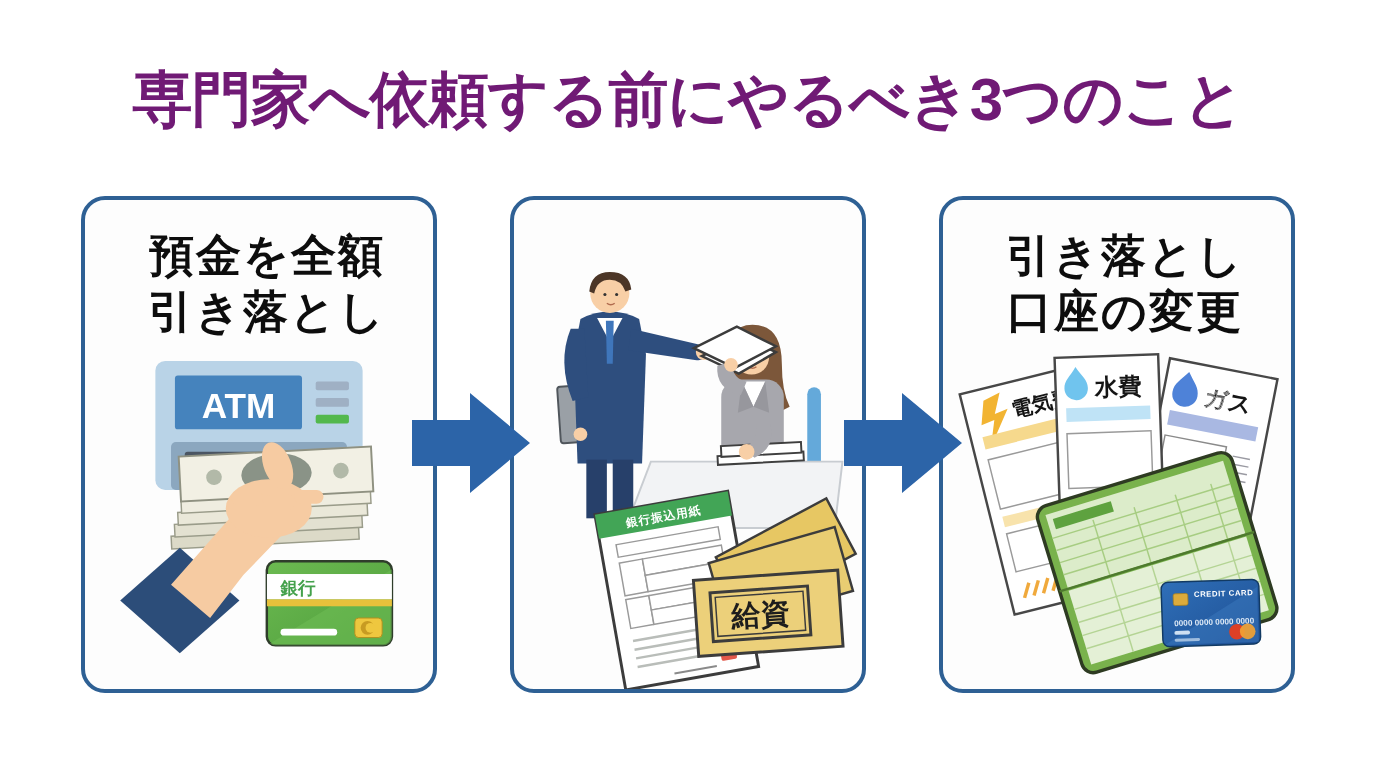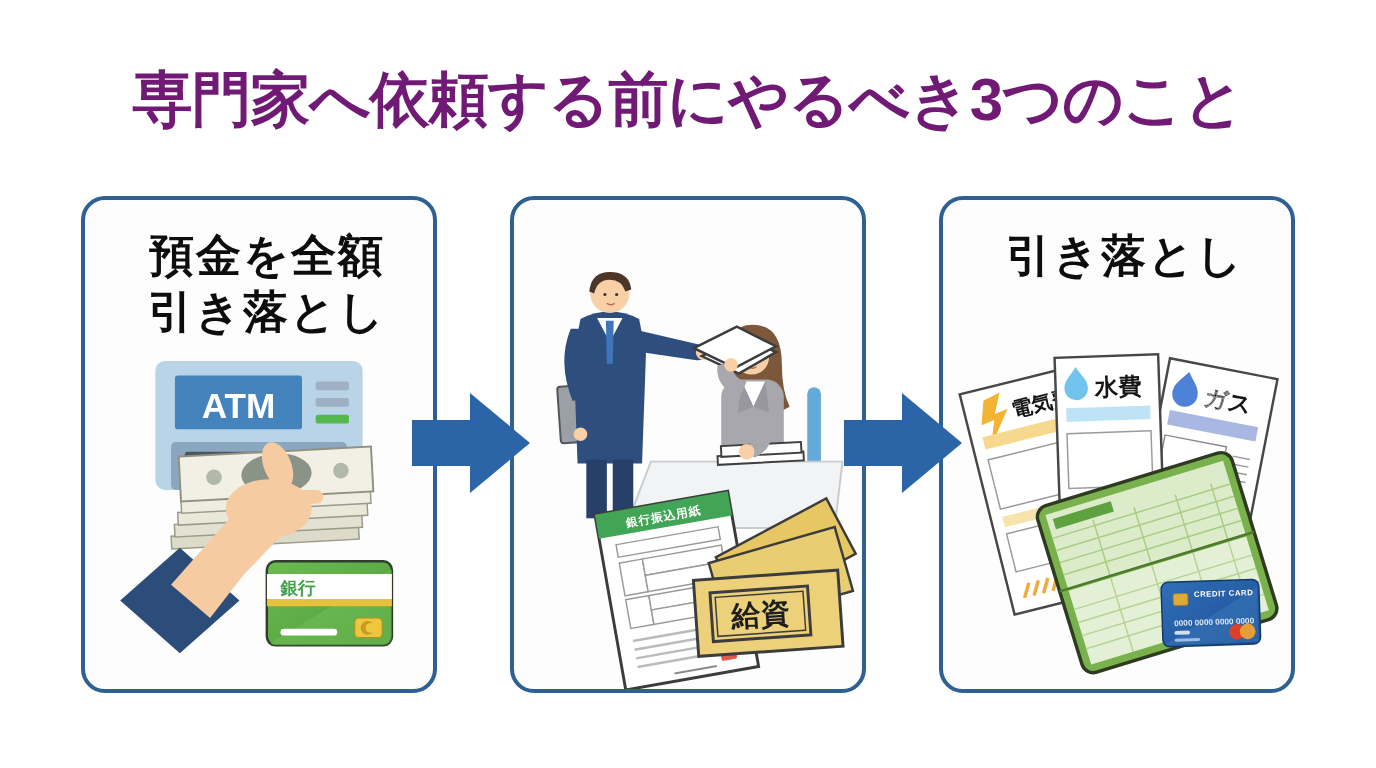--- a/index.html
+++ b/index.html
@@ -191,20 +191,21 @@
           <rect x="207" y="401" width="90" height="40" fill="none" stroke="#3c3c3c" stroke-width="1.5"></rect>
           <text x="252" y="432" text-anchor="middle" font-size="30" font-weight="bold" fill="#1d1d1d">給資</text>
         </g>
       </g>
     </svg>
   </div>
 
   <div class="step-card card-3">
     <div class="card-heading">
       <div>引き落とし</div>
+      <div>口座の変更</div>
     </div>
     <svg class="illu" viewBox="0 0 356 497">
       <defs>
         <linearGradient id="ccBlue" x1="0" y1="0" x2="1" y2="1">
           <stop offset="0" stop-color="#2f6fb8"></stop>
             <stop offset="1" stop-color="#1e4f93"></stop>
         </linearGradient>
       </defs>
 
       <g transform="rotate(-14 100 290)">

